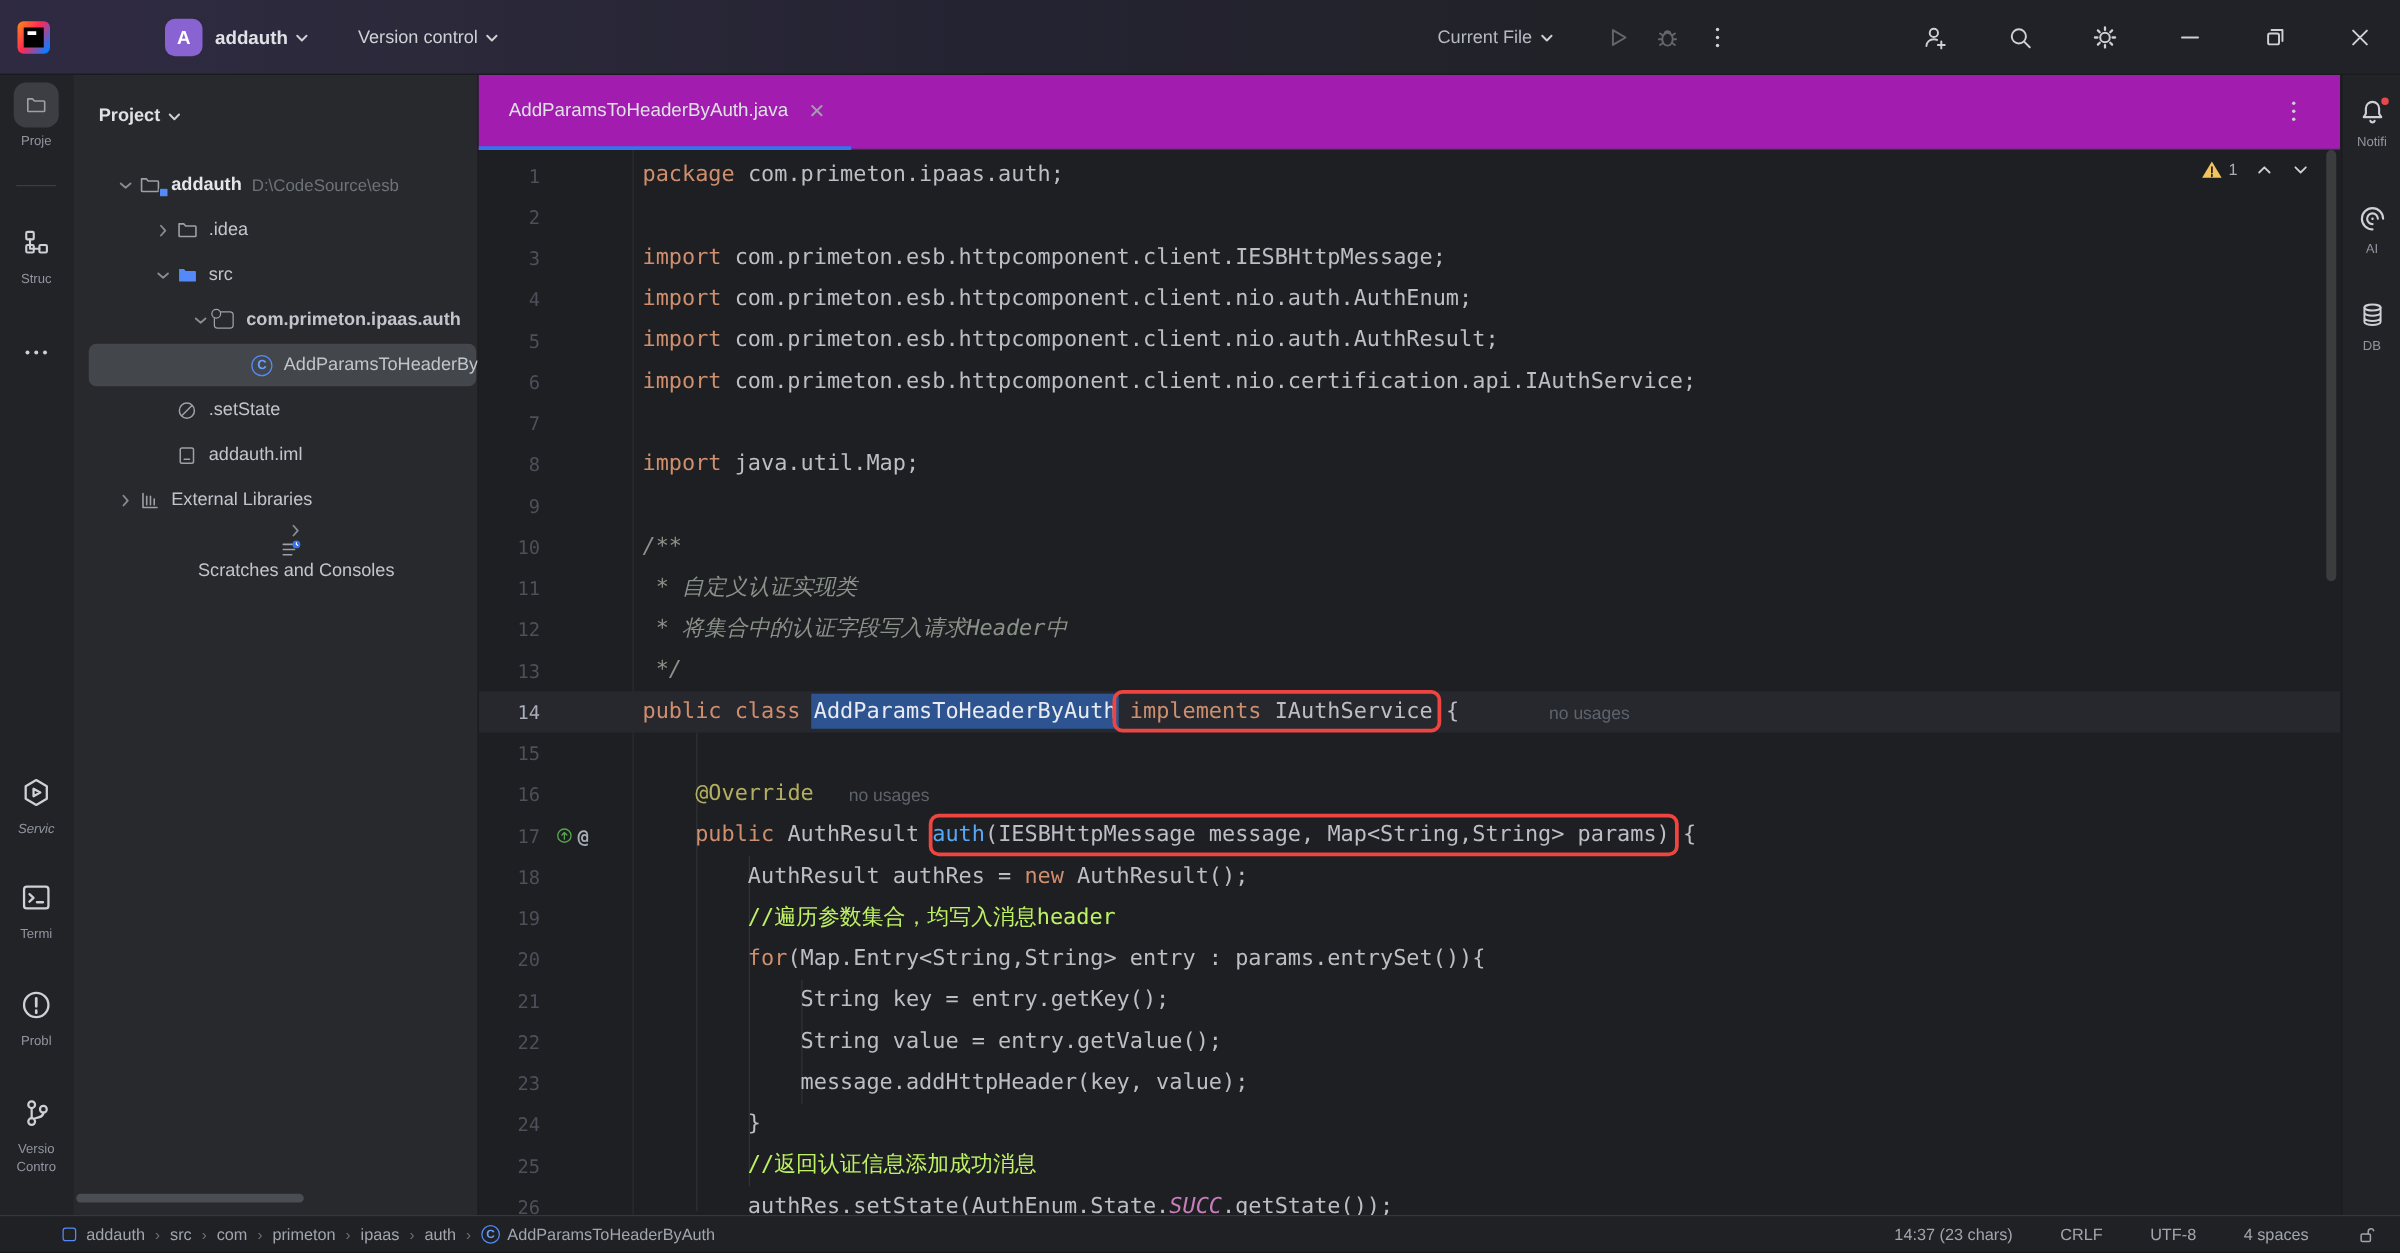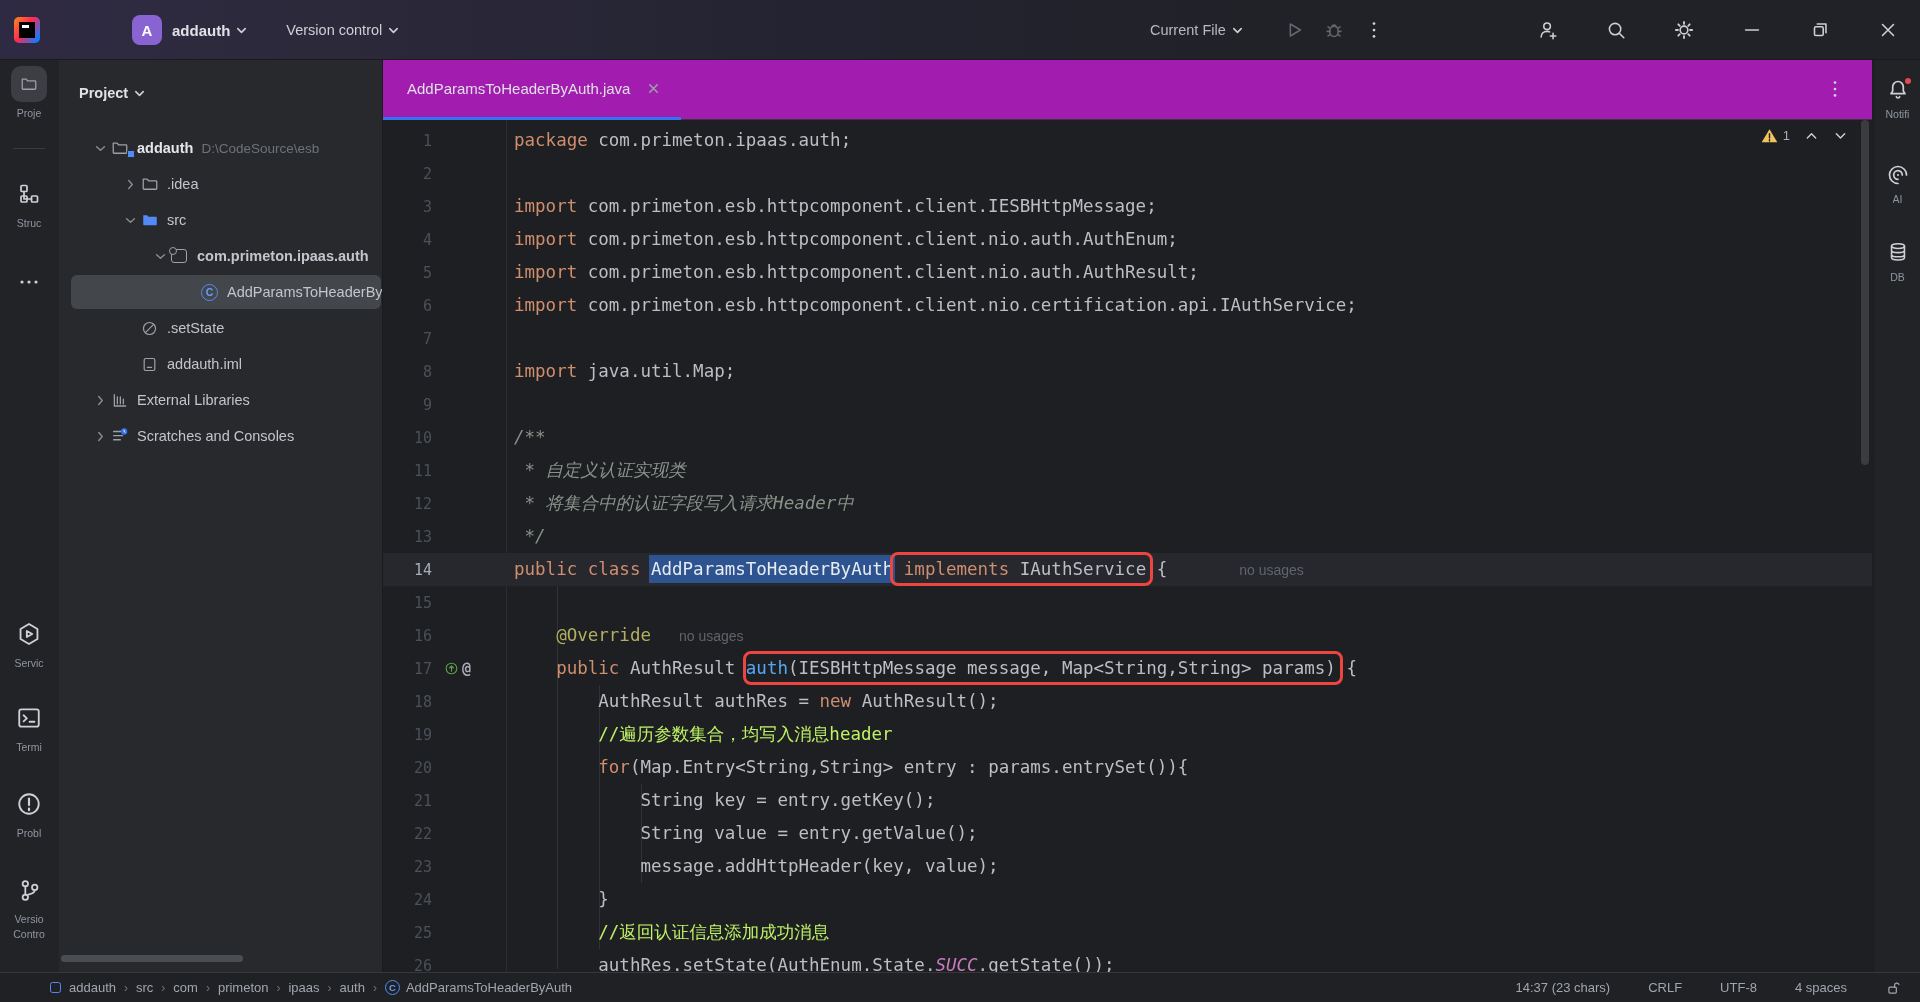--- a/index.html
+++ b/index.html
@@ -221,21 +221,21 @@
       </div>
       <div class="act-item" style="top: 204px;">
         <div class="act-pill">
           <svg width="24" height="24" viewBox="0 0 24 24" fill="none" stroke="#CED0D6" stroke-width="1.7" stroke-linecap="round" stroke-linejoin="round">
             <circle cx="5" cy="12" r="1.6" fill="#CED0D6" stroke="none"></circle>
             <circle cx="12" cy="12" r="1.6" fill="#CED0D6" stroke="none"></circle>
             <circle cx="19" cy="12" r="1.6" fill="#CED0D6" stroke="none"></circle>
           </svg>
         </div>
       </div>
-      <div class="act-item" style="top: 556px;">
+      <div class="act-item" style="top: 556px; font-style: italic;">
         <div class="act-pill">
           <svg width="26" height="26" viewBox="0 0 24 24" fill="none" stroke="#CED0D6" stroke-width="1.7" stroke-linecap="round" stroke-linejoin="round">
             <path d="M12 2.8l7.8 4.6v9.2L12 21.2l-7.8-4.6V7.4z"></path>
             <path d="M10 9.2v5.6L15 12z"></path>
           </svg>
         </div>
         <div class="act-label">Servic</div>
       </div>
       <div class="act-item" style="top: 640px;">
         <div class="act-pill">
@@ -364,21 +364,21 @@
               <path d="M4.5 3l4 4.5-4 4.5" stroke="#878B92"></path>
             </svg>
           </span>
           <span class="tic">
             <svg width="18" height="18" viewBox="0 0 24 24" fill="none" stroke="#CED0D6" stroke-width="1.7" stroke-linecap="round" stroke-linejoin="round">
               <path d="M4.5 20V5M4.5 20h15M8.5 17V8M12.5 17V8M16.5 17v-6" stroke="#9DA0A8"></path>
             </svg>
           </span>
           <span class="tlabel">External Libraries</span>
         </div>
-        <div class="trow" style="padding-left: 30px;">
+        <div class="trow" style="padding-left: 30px; flex-direction: column;">
           <span class="tchev">
             <svg width="13" height="13" viewBox="0 0 13 15" fill="none" stroke="#CED0D6" stroke-width="1.7" stroke-linecap="round" stroke-linejoin="round">
               <path d="M4.5 3l4 4.5-4 4.5" stroke="#878B92"></path>
             </svg>
           </span>
           <span class="tic">
             <svg width="18" height="18" viewBox="0 0 24 24" fill="none" stroke="#CED0D6" stroke-width="1.7" stroke-linecap="round" stroke-linejoin="round">
               <path d="M3.5 6h10M3.5 11.5h12M3.5 17h9" stroke="#9DA0A8"></path>
               <circle cx="17.5" cy="6" r="4.2" fill="#3574F0" stroke="none"></circle>
               <path d="M17.5 4.2V6l1.3 1" stroke="#fff" stroke-width="1.3"></path>

